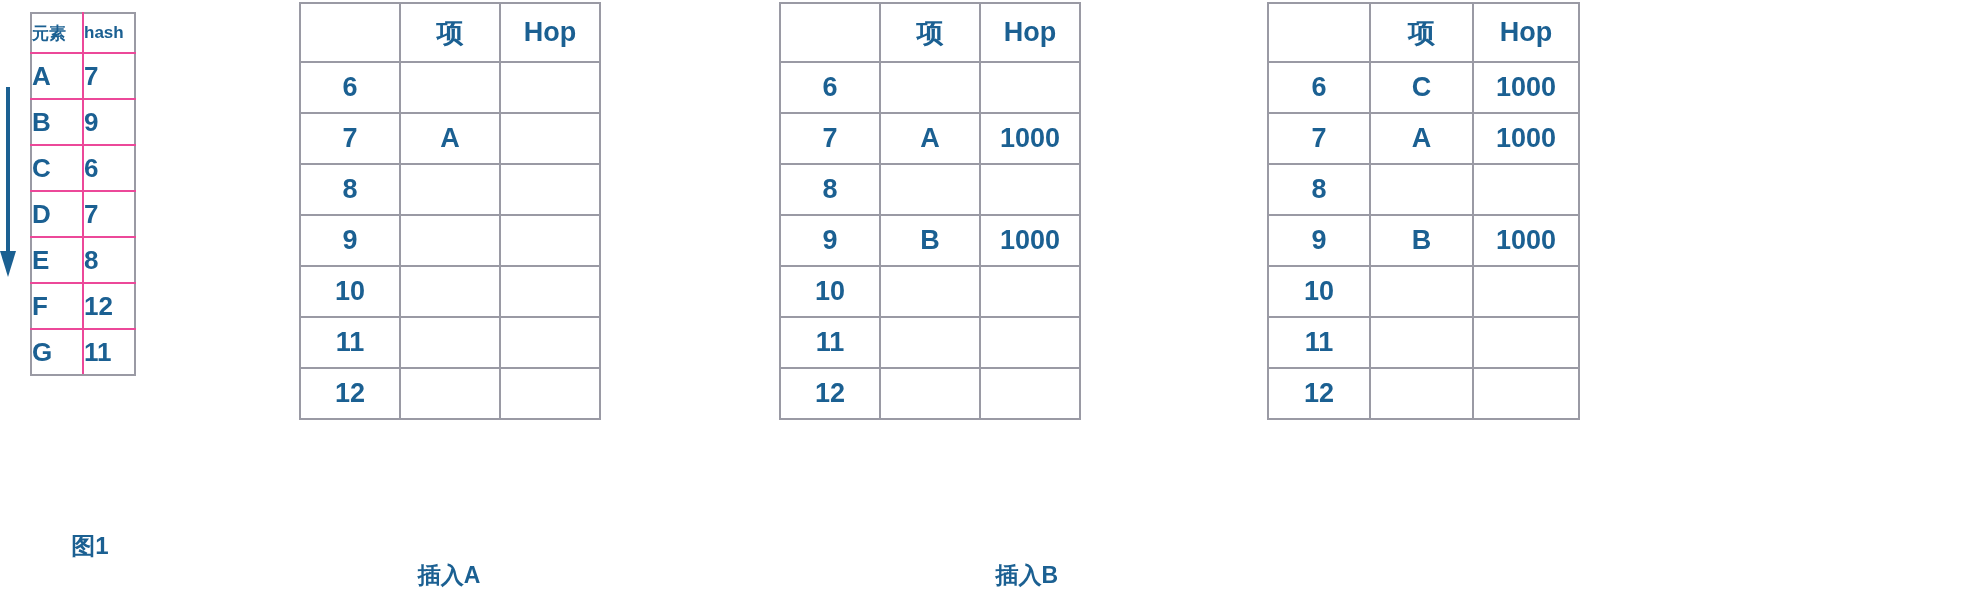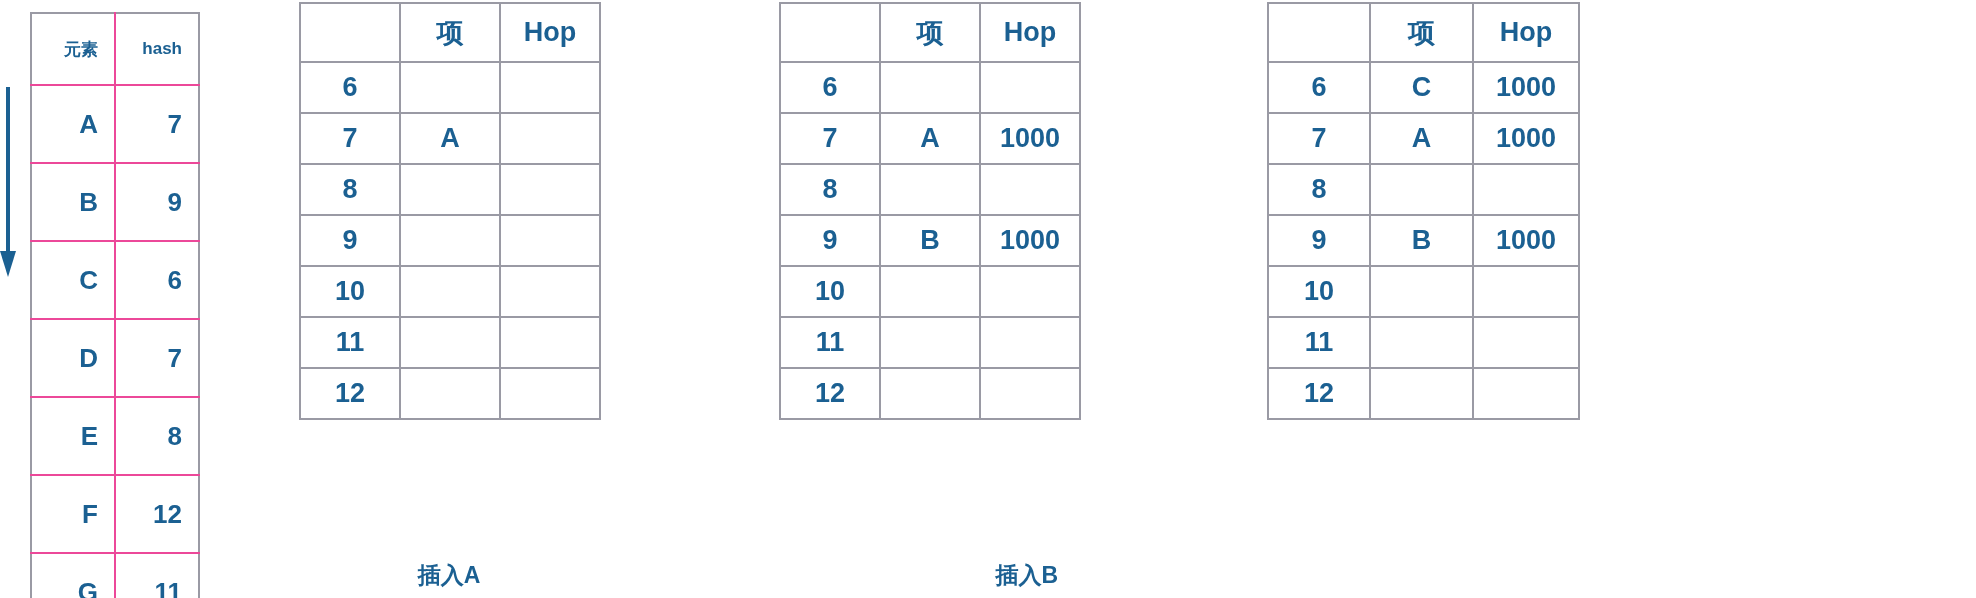--- a/index.html
+++ b/index.html
@@ -35,28 +35,28 @@
     border-collapse: collapse;
     background: #ffffff;
   }
 
   
   table.hash-table {
     border: 2px solid #9a9aa4;
   }
   table.hash-table td {
     border: 2px solid #ec4899;
-    text-align: right;
+    text-align: left;
     vertical-align: middle;
     color: #1b6092;
     width: 50px;
     height: 44px;
     font-size: 26px;
     font-weight: 700;
-    padding: 16px;
+    padding: 0;
   }
   table.hash-table td.hdr {
     font-size: 17px;
     font-weight: 700;
     height: 38px;
   }
   
   table.hash-table tr:first-child td { border-top-color: #9a9aa4; }
   table.hash-table tr:last-child  td { border-bottom-color: #9a9aa4; }
   table.hash-table td:first-child   { border-left-color: #9a9aa4; }
@@ -148,20 +148,21 @@
           <td>F</td>
           <td>12</td>
         </tr>
         <tr>
           <td>G</td>
           <td>11</td>
         </tr>
       </tbody>
     </table>
   </div>
+  <div class="caption" id="caption-fig1">图1</div>
 
   <div class="panel" id="panel-insert-a">
     <table class="bucket-table">
       <tbody>
         <tr class="head">
           <td class="c-idx"></td>
           <td class="c-item">项</td>
           <td class="c-hop">Hop</td>
         </tr>
         <tr>

